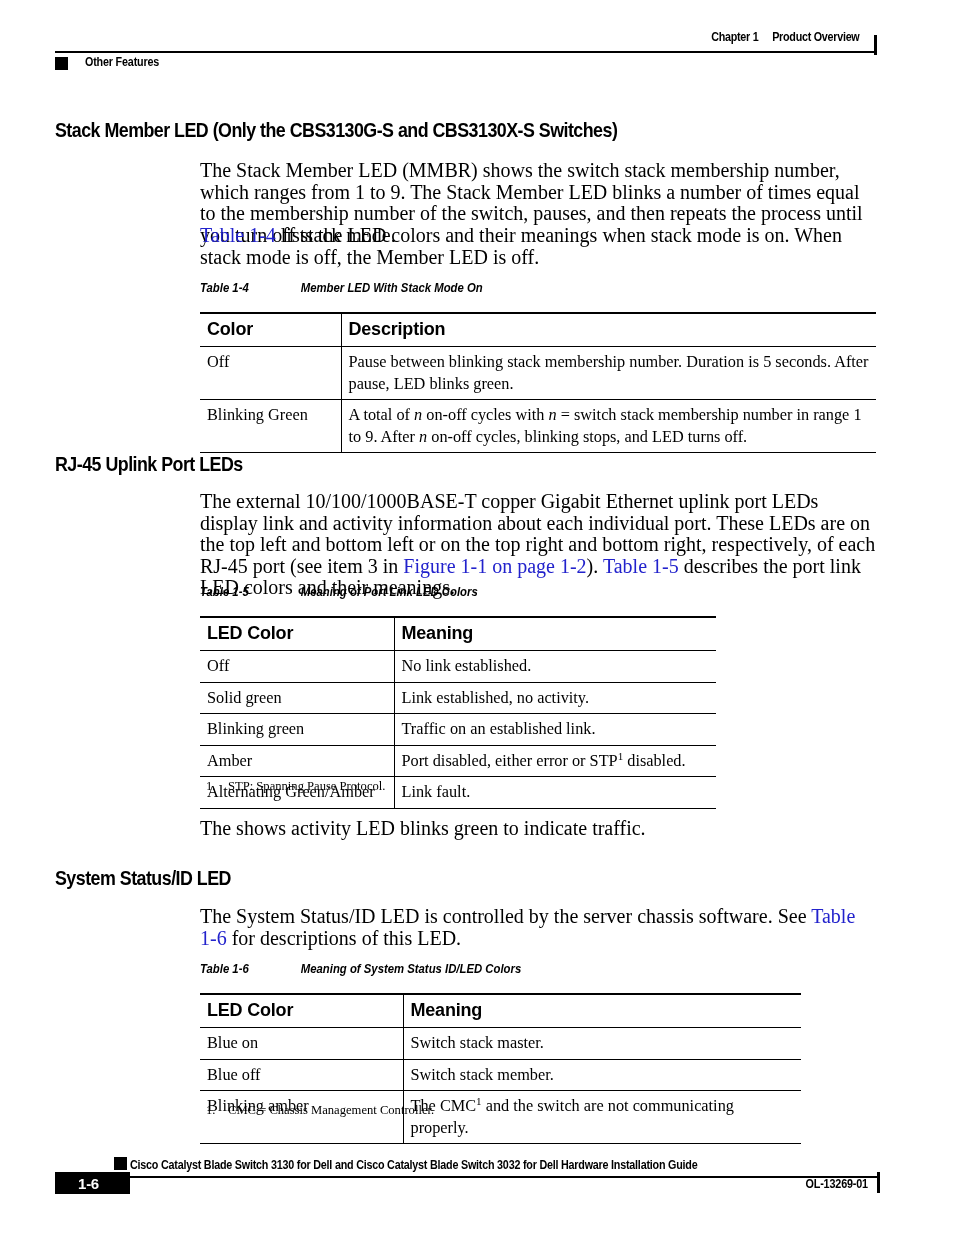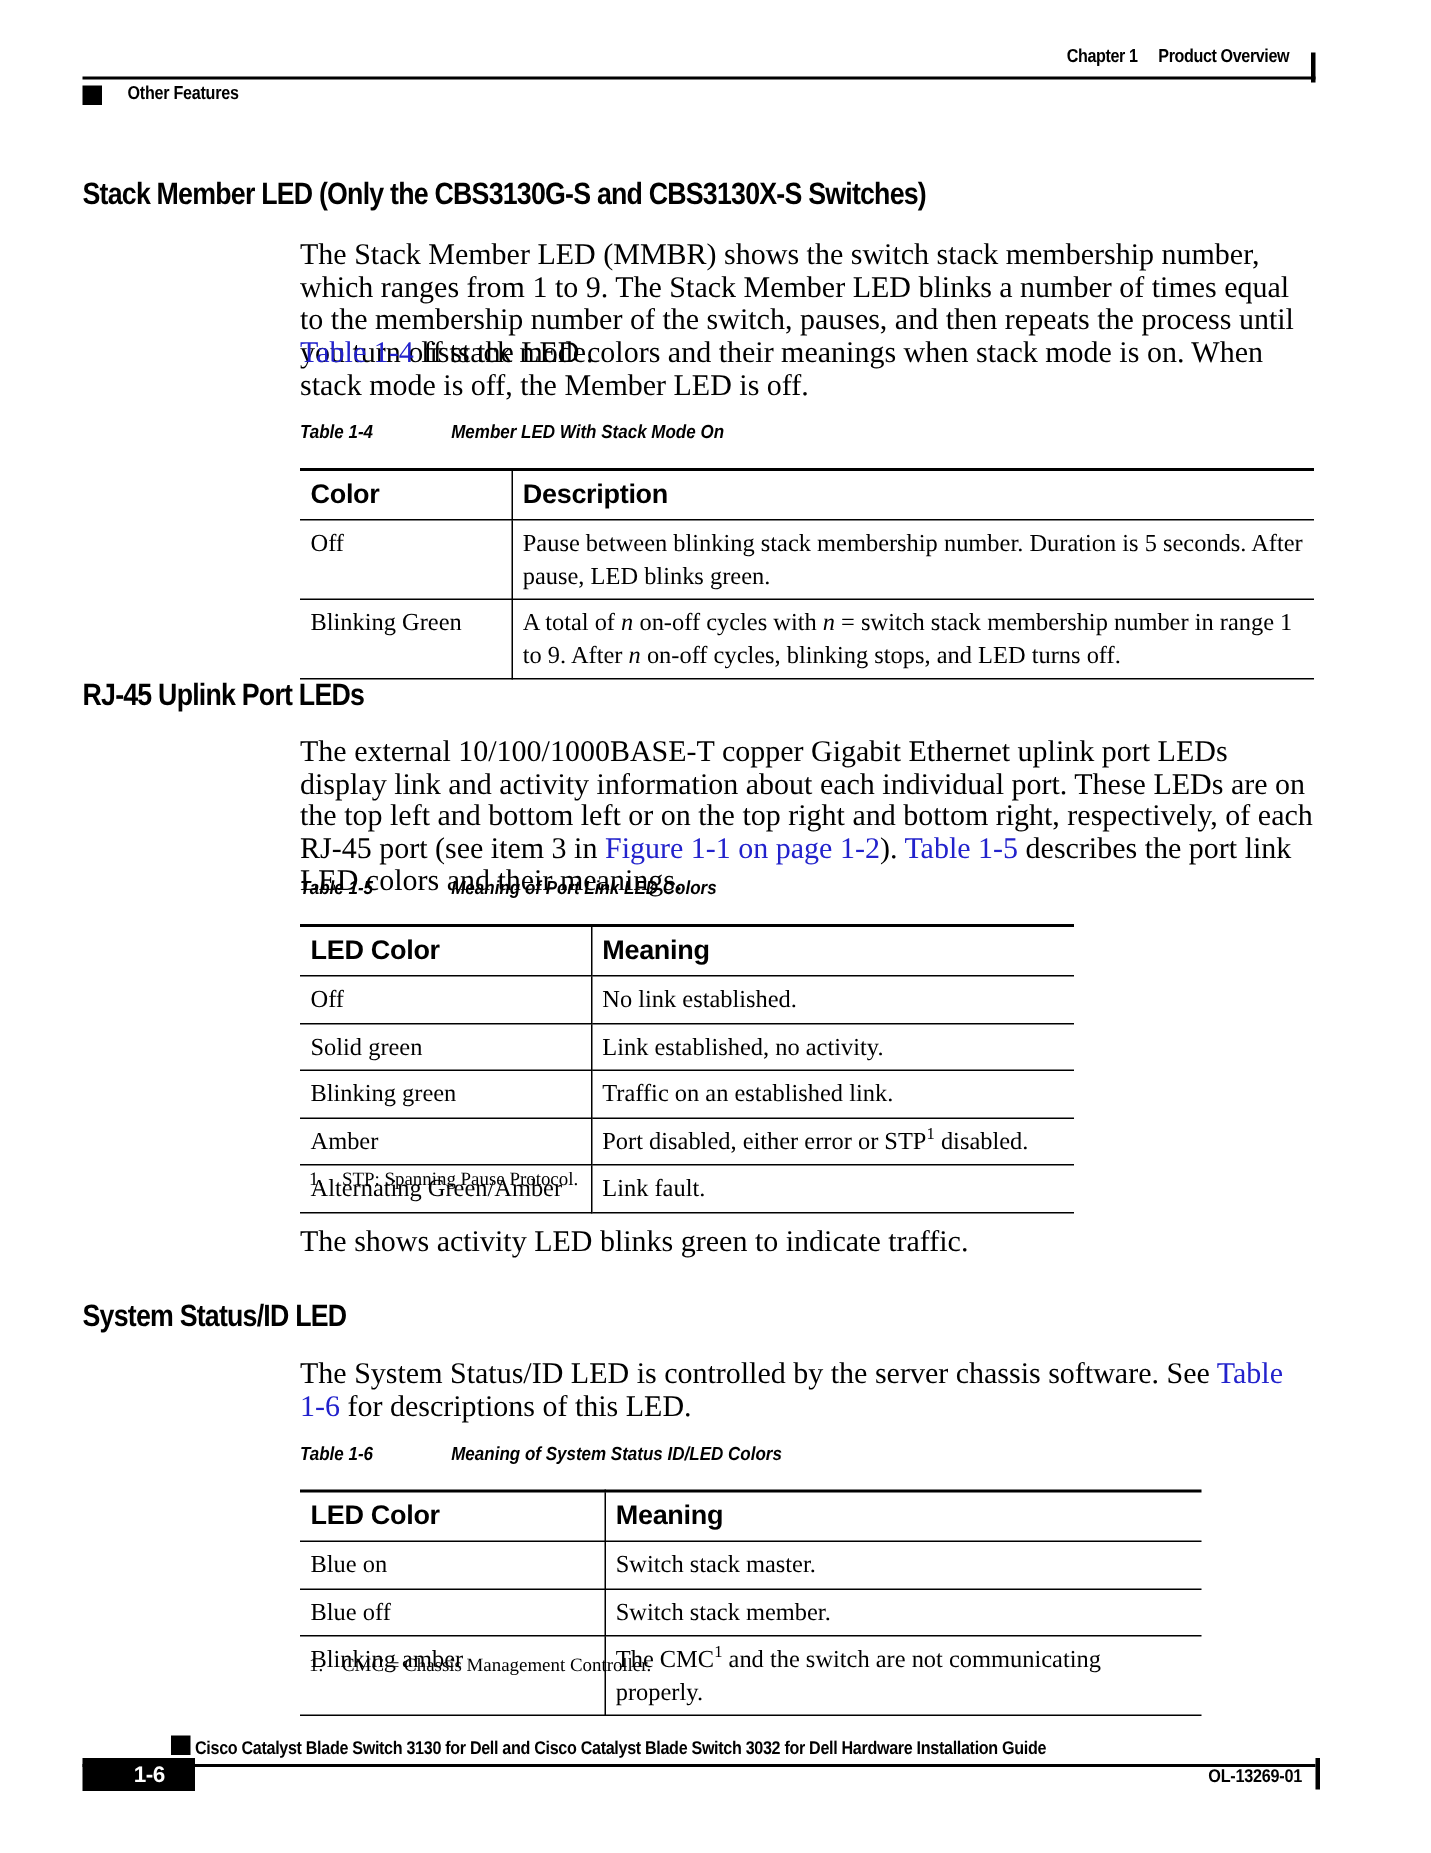--- a/index.html
+++ b/index.html
@@ -191,21 +191,21 @@
   .footer-pagebox {
     position: absolute;
     left: 55px;
     top: 1172px;
     width: 75px;
     height: 22px;
     background: #000;
   }
   .footer-pagenum {
     position: absolute;
-    left: 62px;
+    left: 51px;
     top: 1172px;
     width: 75px;
     height: 22px;
     color: #ffffff;
     font-family: "Liberation Sans", sans-serif;
     font-weight: bold;
     font-size: 15px;
     display: flex;
     align-items: center;
     justify-content: center;

